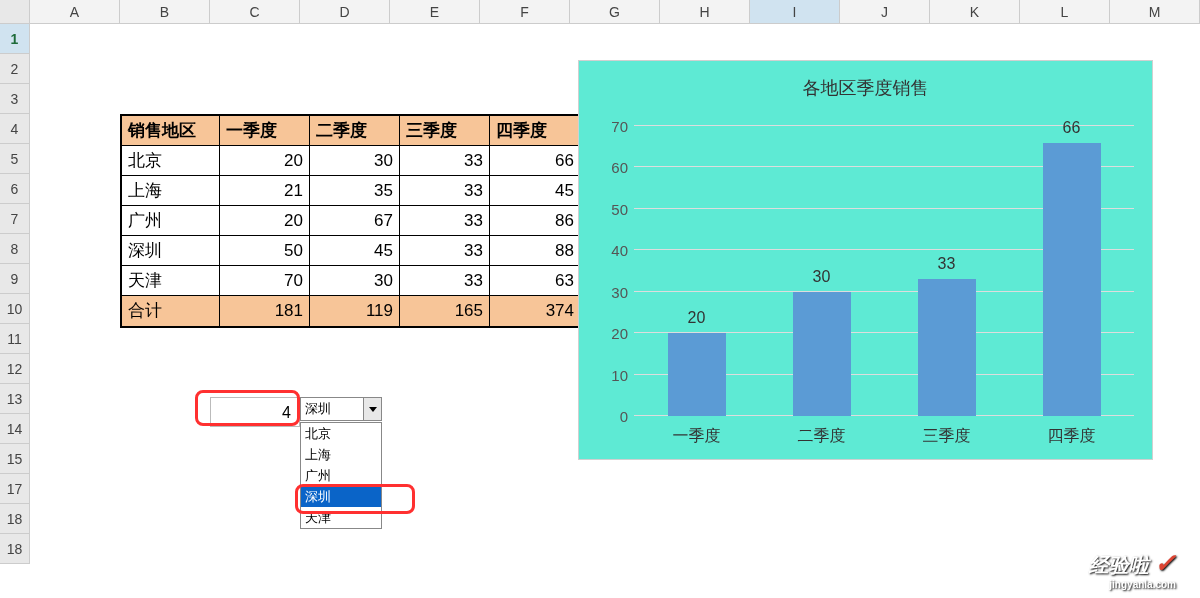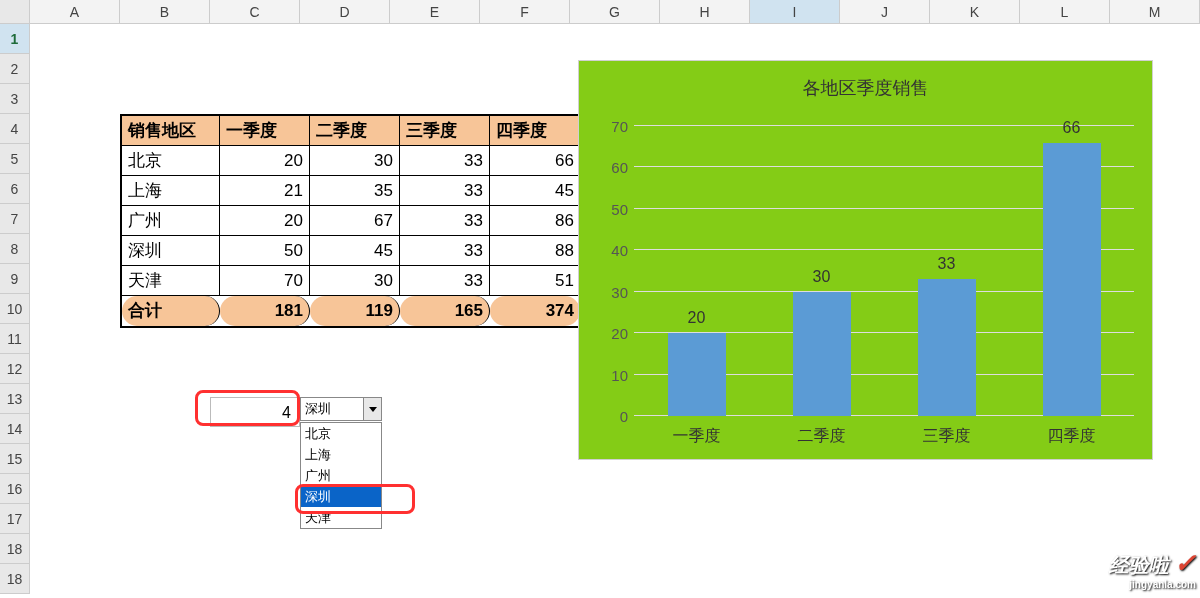--- a/index.html
+++ b/index.html
@@ -20,54 +20,54 @@
   .row-header.selected { background: #d0e3f0; color: #1e6b3a; font-weight: bold; }
   
   
   .data-table { position: absolute; left: 120px; top: 114px; border: 2px solid #000; }
   .data-table .trow { display: flex; height: 30px; }
   .data-table .tcell { width: 90px; height: 30px; border-right: 1px solid #000; border-bottom: 1px solid #000; padding: 0 6px; font-size: 17px; line-height: 30px; background: #fff; overflow: hidden; white-space: nowrap; }
   .data-table .tcell:last-child { border-right: none; }
   .data-table .trow:last-child .tcell { border-bottom: none; }
   .data-table .hdr { background: #f7c598; font-weight: bold; }
   .data-table .num { text-align: right; }
-  .data-table .bold { font-weight: bold; border-radius: 15px; }
+  .data-table .bold { font-weight: normal; }
   .data-table .tcell.first { width: 98px; }
   
   
   .red-box { position: absolute; border: 3px solid #ff3030; border-radius: 8px; }
   .link-cell { position: absolute; left: 210px; top: 397px; width: 90px; height: 30px; border: 1px solid #bbb; text-align: right; padding-right: 8px; font-size: 16px; line-height: 30px; background: #fff; }
   .red-box.box1 { left: 195px; top: 390px; width: 105px; height: 36px; }
   .red-box.box2 { left: 295px; top: 484px; width: 120px; height: 30px; }
   
   
   .combo { position: absolute; left: 300px; top: 397px; width: 82px; height: 24px; border: 1px solid #888; background: #fff; display: flex; align-items: center; }
   .combo .val { flex: 1; padding: 0 4px; font-size: 13px; }
   .combo .btn { width: 18px; height: 22px; background: #e8e8e8; border-left: 1px solid #888; display: flex; align-items: center; justify-content: center; }
   .combo .btn svg { width: 10px; height: 10px; }
   
   .dropdown { position: absolute; left: 300px; top: 422px; width: 82px; border: 1px solid #888; background: #fff; font-size: 13px; }
   .dropdown .opt { padding: 2px 4px; line-height: 17px; }
   .dropdown .opt.sel { background: #0a64c8; color: #fff; }
   
   
-  .chart { position: absolute; left: 578px; top: 60px; width: 575px; height: 400px; border: 1px solid #d0d0d0; background: #84cc16; }
+  .chart { position: absolute; left: 578px; top: 60px; width: 575px; height: 400px; border: 1px solid #d0d0d0; background: #5eead4; }
   .chart-title { text-align: center; font-size: 18px; margin-top: 15px; color: #333; }
   .plot { position: absolute; left: 55px; top: 65px; width: 500px; height: 290px; }
   .grid-line { position: absolute; left: 0; width: 100%; border-top: 1px solid #ddd; }
   .y-tick { position: absolute; right: 100%; width: 35px; text-align: right; font-size: 15px; color: #555; transform: translateY(-50%); padding-right: 6px; }
   .bars { position: absolute; left: 0; bottom: 0; width: 100%; height: 100%; display: flex; justify-content: space-around; align-items: flex-end; }
   .bar-wrap { width: 70px; display: flex; flex-direction: column; align-items: center; }
   .bar-label { font-size: 16px; color: #333; margin-bottom: 6px; }
   .bar { width: 58px; background: #5b9bd5; }
   .x-labels { position: absolute; left: 55px; top: 365px; width: 500px; display: flex; justify-content: space-around; }
   .x-label { width: 70px; text-align: center; font-size: 16px; color: #333; }
   
   
-  .watermark { position: absolute; right: 4px; bottom: 8px; color: #fff; font-style: italic; font-weight: bold; font-size: 20px; text-shadow: 1px 1px 2px #000; }
+  .watermark { position: absolute; right: 24px; bottom: 8px; color: #fff; font-style: italic; font-weight: bold; font-size: 20px; text-shadow: 1px 1px 2px #000; }
   .watermark .sub { font-size: 10px; font-style: normal; display: block; text-align: right; }
   .check { color: #d43; font-size: 26px; font-weight: bold; }
 </style>
 </head>
 <body>
 
 <div class="grid">
 
   <div class="col-headers">
     <div class="row-hdr-spacer"></div>
@@ -126,23 +126,20 @@
     <div class="row">
         <div class="row-header">13</div>
       </div>
     <div class="row">
         <div class="row-header">14</div>
       </div>
     <div class="row">
         <div class="row-header">15</div>
       </div>
     <div class="row">
-        <div class="row-header">16</div>
-      </div>
-    <div class="row">
         <div class="row-header">17</div>
       </div>
     <div class="row">
         <div class="row-header">18</div>
       </div>
     <div class="row">
         <div class="row-header">18</div>
       </div>
   </div>
 
@@ -180,21 +177,21 @@
       <div class="tcell num">50</div>
       <div class="tcell num">45</div>
       <div class="tcell num">33</div>
       <div class="tcell num">88</div>
     </div>
     <div class="trow">
       <div class="tcell first">天津</div>
       <div class="tcell num">70</div>
       <div class="tcell num">30</div>
       <div class="tcell num">33</div>
-      <div class="tcell num">51</div>
+      <div class="tcell num">63</div>
     </div>
     <div class="trow">
       <div class="tcell hdr bold first">合计</div>
       <div class="tcell hdr bold num">181</div>
       <div class="tcell hdr bold num">119</div>
       <div class="tcell hdr bold num">165</div>
       <div class="tcell hdr bold num">374</div>
     </div>
   </div>
 

